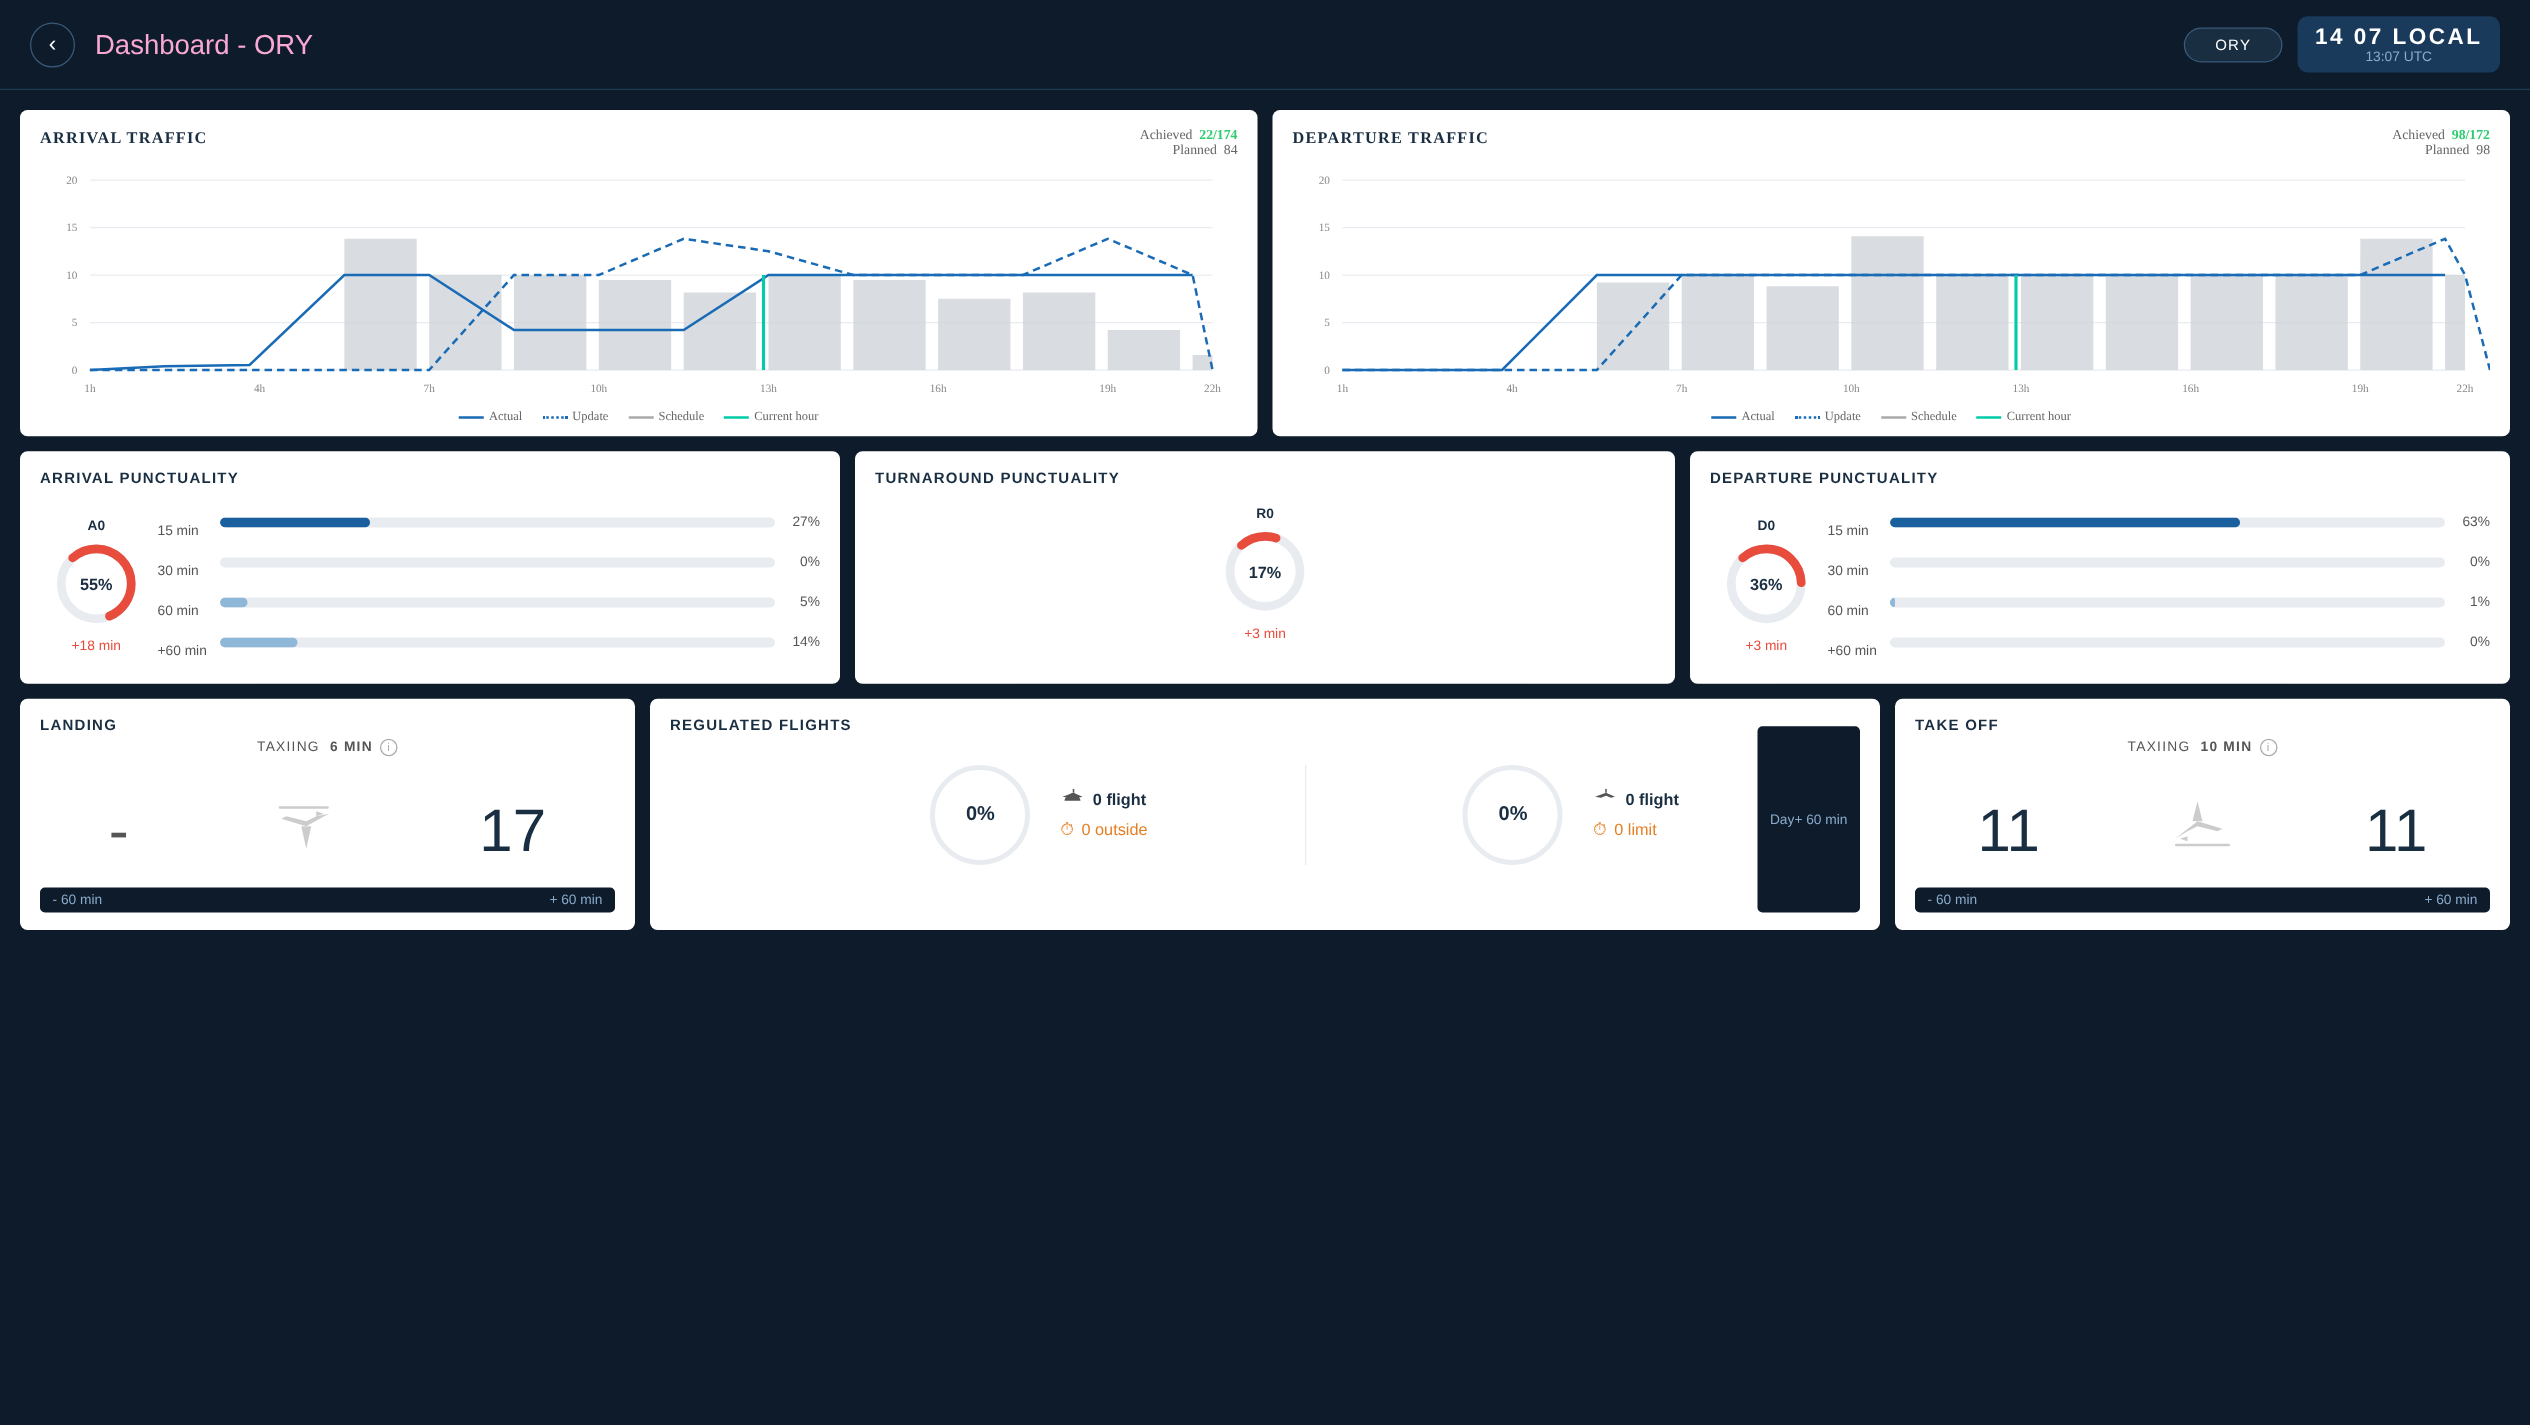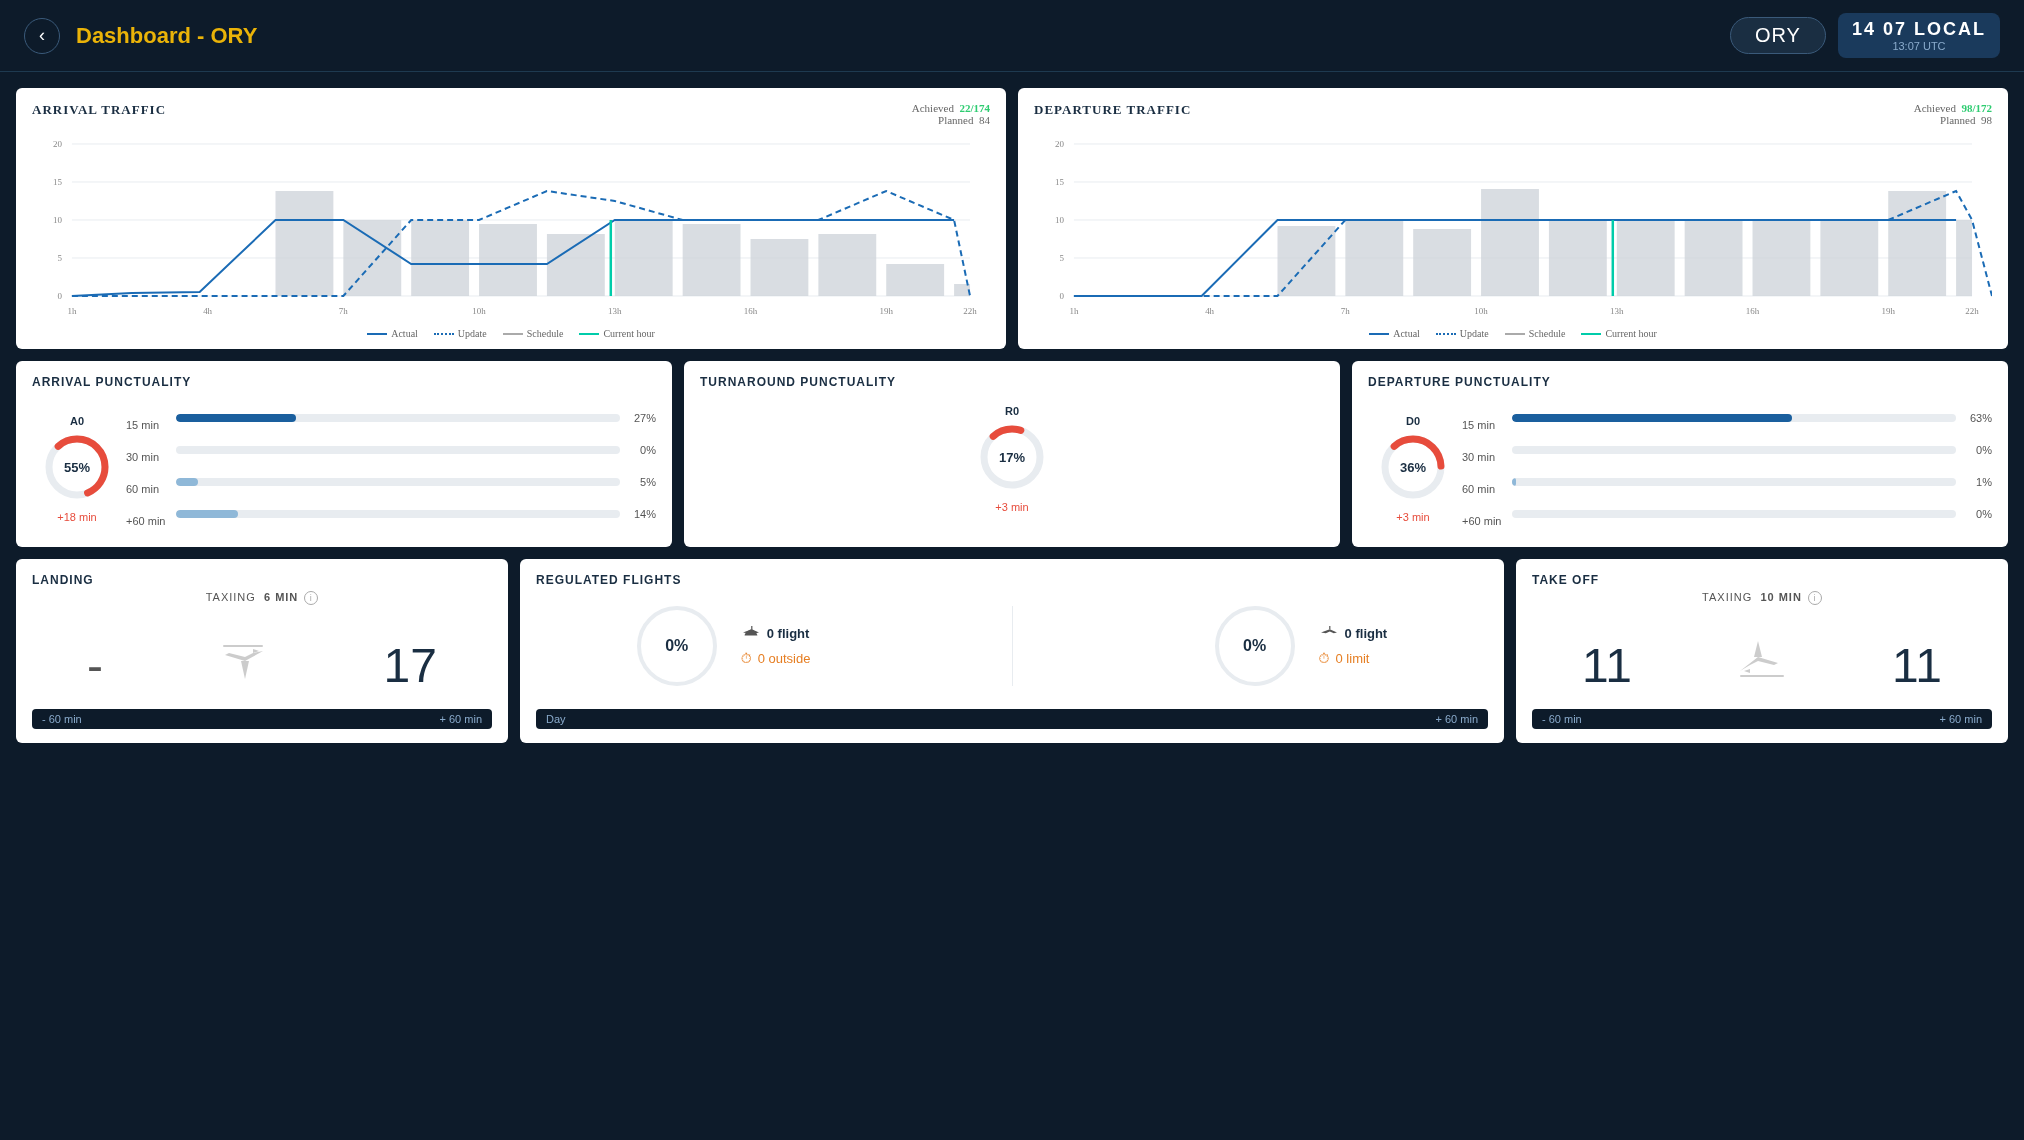--- a/index.html
+++ b/index.html
@@ -32,35 +32,35 @@
       border-radius: 50%;
       border: 1px solid #3a5a7a;
       display: flex; align-items: center; justify-content: center;
       cursor: pointer;
       background: transparent;
       color: #fff;
       font-size: 18px;
     }
     .header-title {
       font-size: 22px;
-      font-weight: 700;
-      color: #eab308;
+      font-weight: 400;
+      color: #f9a8d4;
       text-align: right;
     }
     .header-right {
       display: flex;
       align-items: center;
       gap: 12px;
     }
     .ory-badge {
       background: #1a2e42;
       border: 1px solid #3a5a7a;
       border-radius: 20px;
       padding: 6px 24px;
-      font-size: 20px;
+      font-size: 12px;
       color: #fff;
       letter-spacing: 1px;
     }
     .time-badge {
       background: #1a3a5c;
       border-radius: 8px;
       padding: 6px 14px;
       text-align: center;
     }
     .time-badge .local-time {
@@ -302,21 +302,21 @@
       color: #8aabcc;
     }
 
     
     .regulated-card {
       background: #ffffff;
       border-radius: 6px;
       color: #1a2e42;
       padding: 14px 16px;
       display: flex;
-      flex-direction: column;
+      flex-direction: row;
     }
     .regulated-content {
       display: flex;
       flex: 1;
       align-items: center;
       justify-content: space-around;
     }
     .reg-section {
       display: flex;
       align-items: center;

